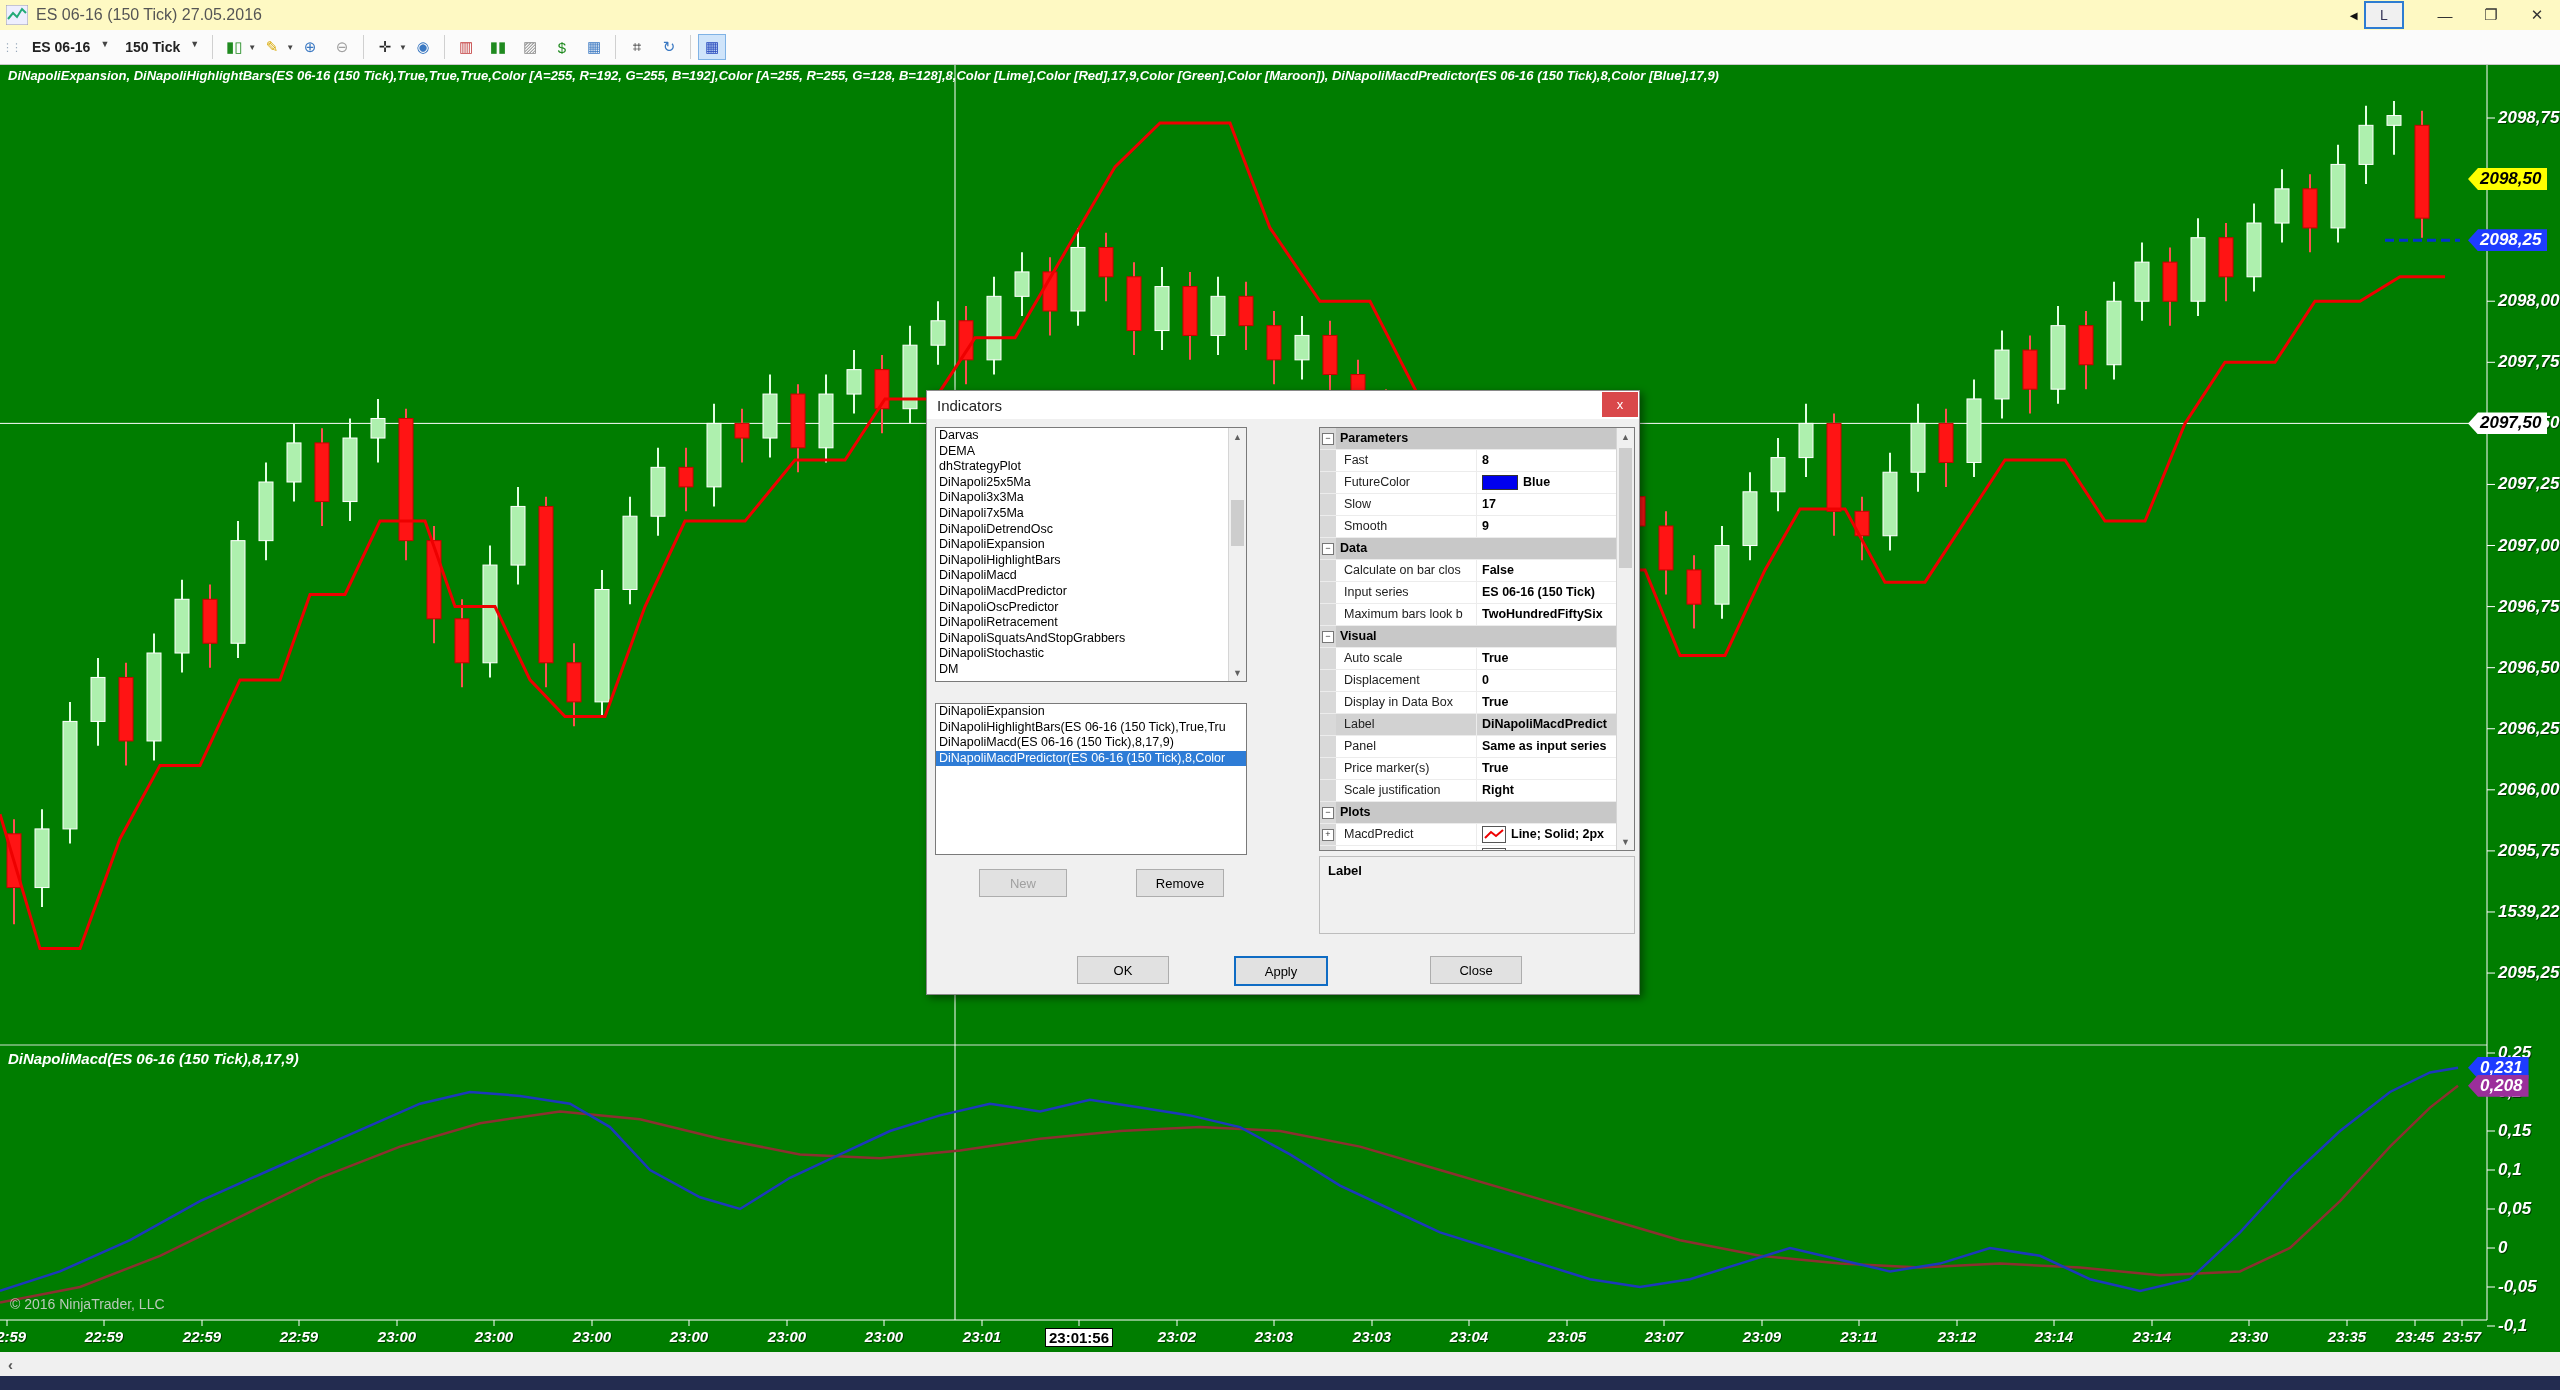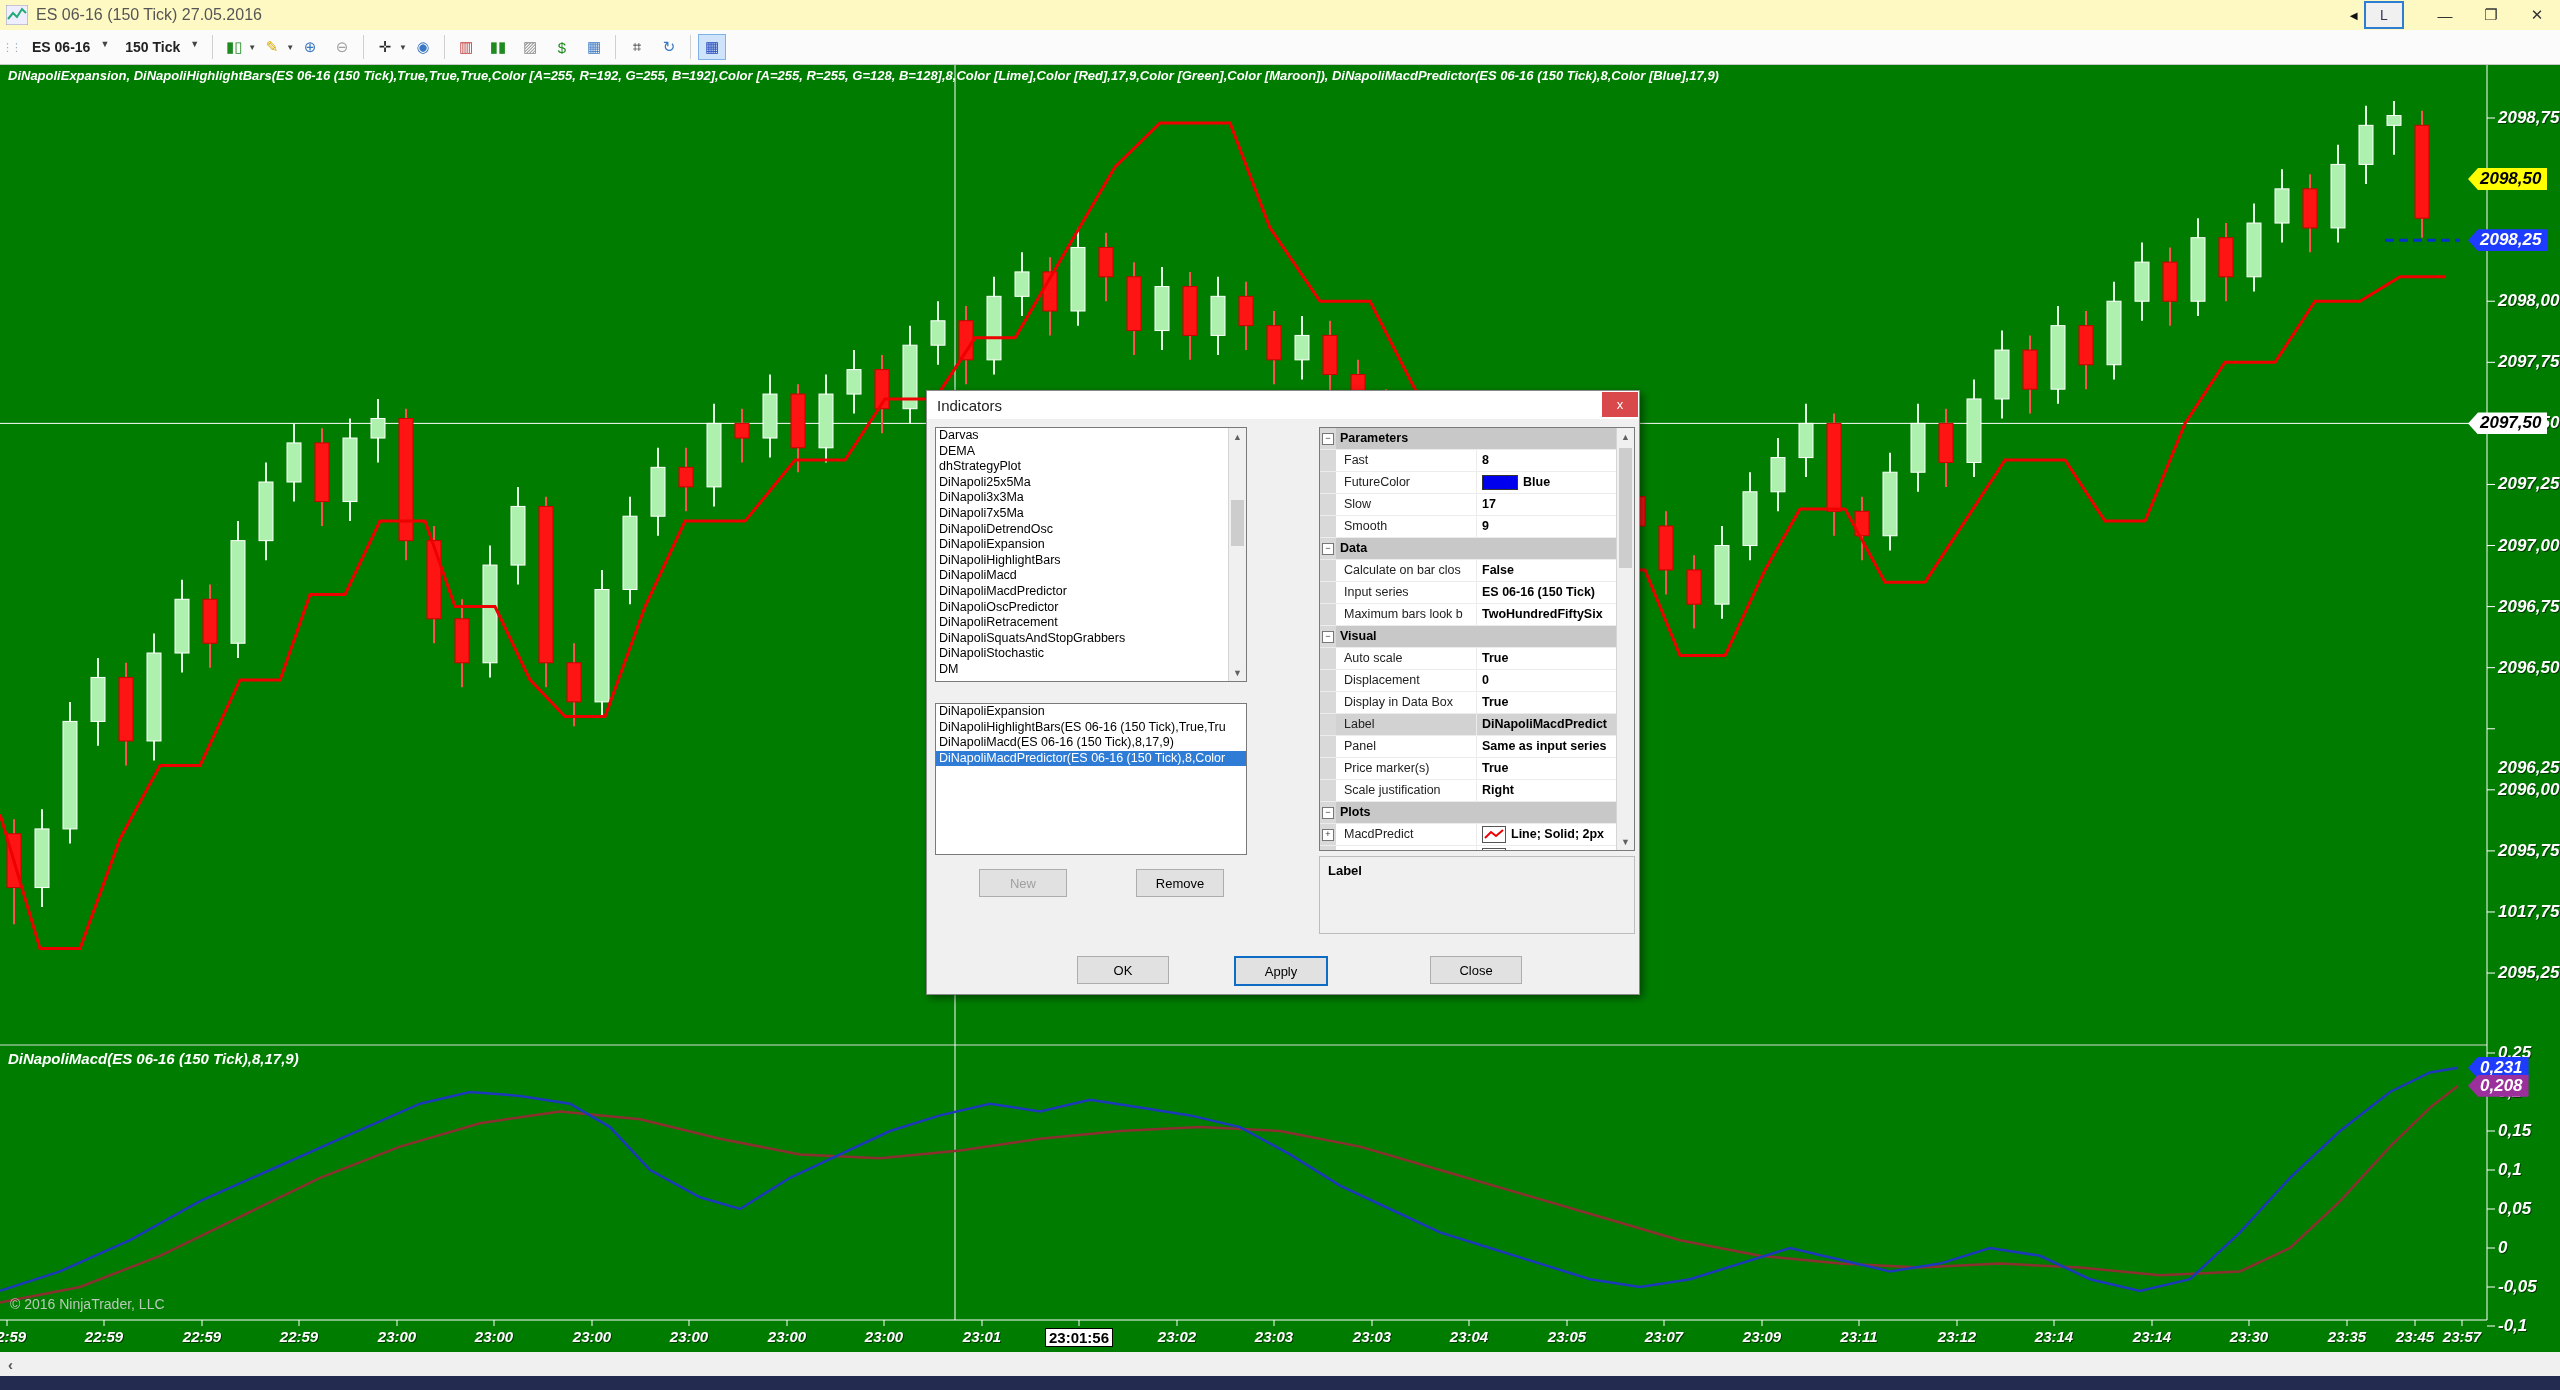--- a/index.html
+++ b/index.html
@@ -368,24 +368,24 @@
 
   <div id="overlay-labels">
       <div class="tick-label" style="top: 108px;">2098,75</div>
       <div class="tick-label" style="top: 291.225px;">2098,00</div>
       <div class="tick-label" style="top: 352.3px;">2097,75</div>
       <div class="tick-label" style="top: 413.375px;">2097,50</div>
       <div class="tick-label" style="top: 474.45px;">2097,25</div>
       <div class="tick-label" style="top: 535.525px;">2097,00</div>
       <div class="tick-label" style="top: 596.6px;">2096,75</div>
       <div class="tick-label" style="top: 657.675px;">2096,50</div>
-      <div class="tick-label" style="top: 718.75px; margin-top: 39px;">2096,25</div>
+      <div class="tick-label" style="top: 718.75px;">2096,25</div>
       <div class="tick-label" style="top: 779.825px;">2096,00</div>
       <div class="tick-label" style="top: 840.9px;">2095,75</div>
-      <div class="tick-label" style="top: 901.975px;">1017,75</div>
+      <div class="tick-label" style="top: 901.975px;">1539,22</div>
       <div class="tick-label" style="top: 963.05px;">2095,25</div>
       <div class="px-tag" style="top: 168.075px; background: rgb(255, 255, 0); color: rgb(0, 0, 0);">2098,50</div>
       <div class="px-tag" style="top: 229.15px; background: rgb(30, 60, 255); color: rgb(255, 255, 255);">2098,25</div>
       <div class="px-tag" style="top: 412.375px; background: rgb(255, 255, 255); color: rgb(0, 0, 0);">2097,50</div>
       <div class="tick-label" style="top: 1043px;">0,25</div>
       <div class="tick-label" style="top: 1082px;">0,2</div>
       <div class="tick-label" style="top: 1121px;">0,15</div>
       <div class="tick-label" style="top: 1160px;">0,1</div>
       <div class="tick-label" style="top: 1199px;">0,05</div>
       <div class="tick-label" style="top: 1238px;">0</div>

